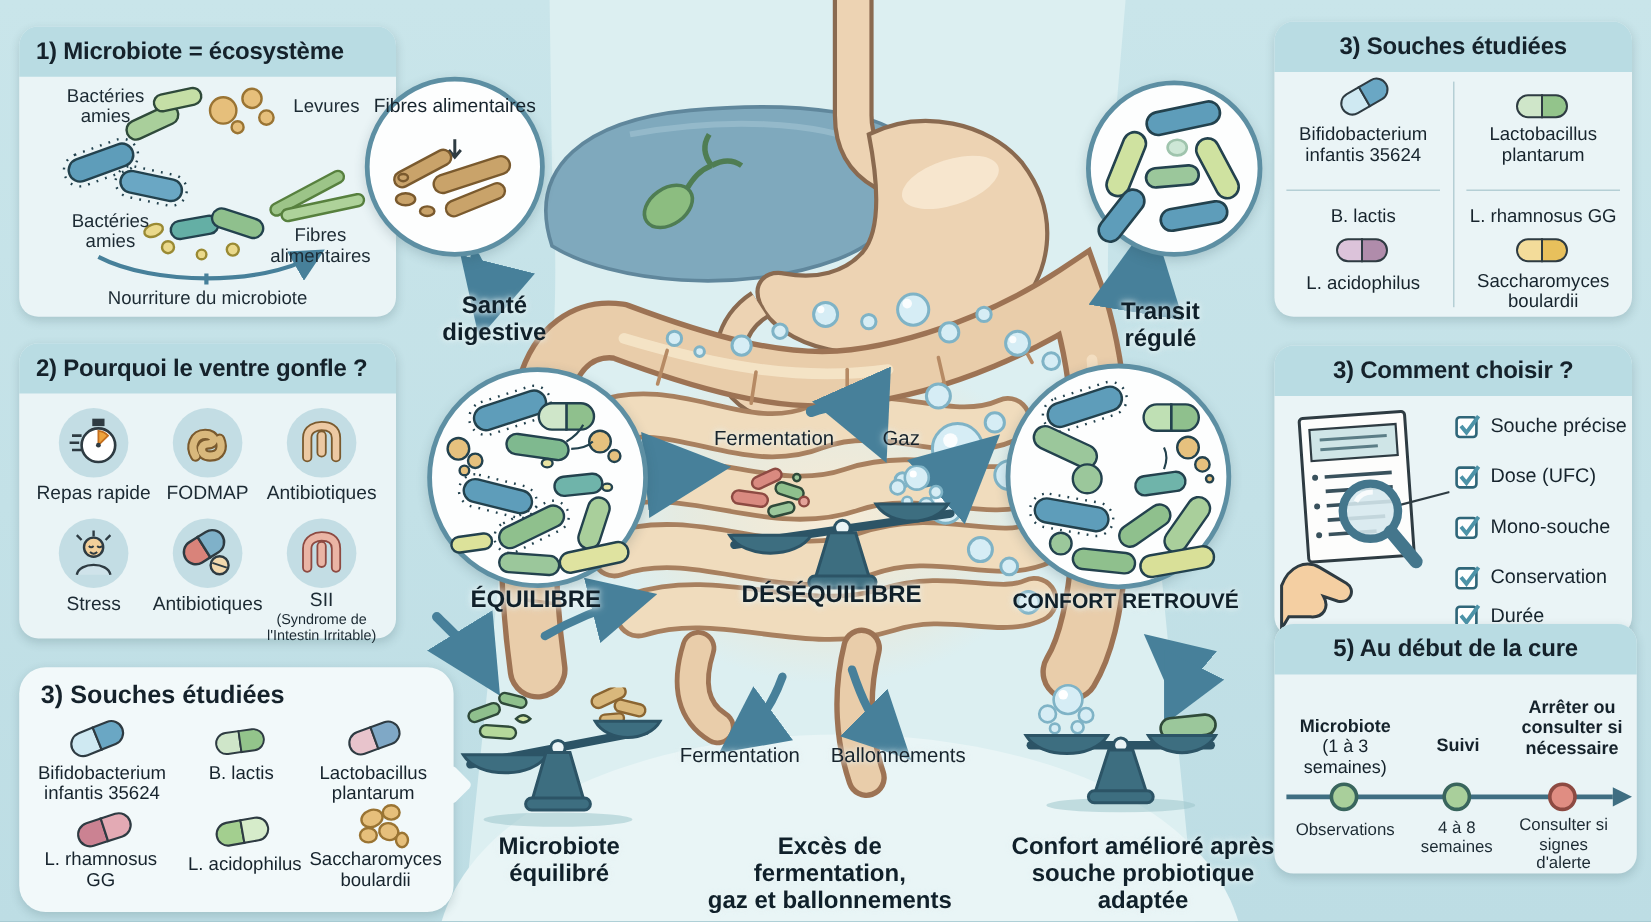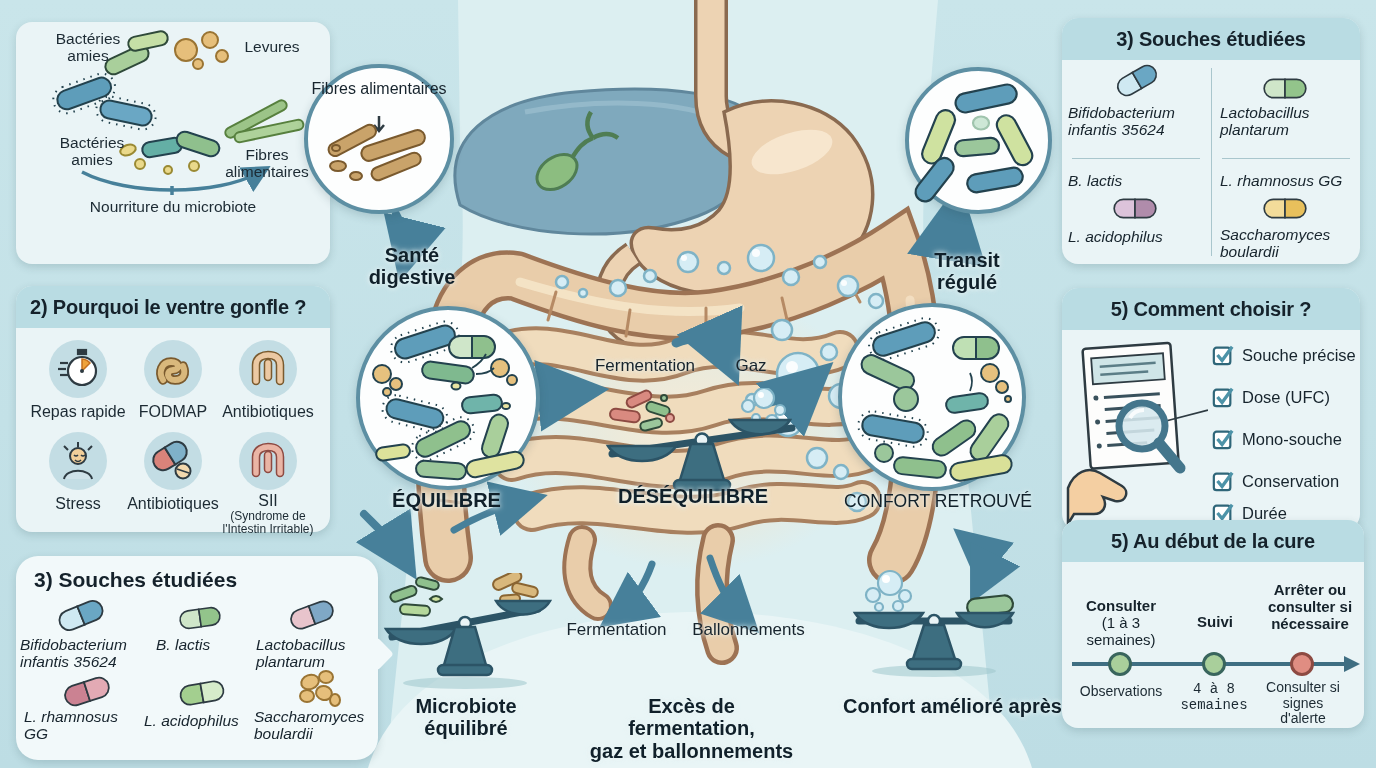--- a/index.html
+++ b/index.html
@@ -25,35 +25,35 @@
   .halo{text-shadow:0 0 4px rgba(234,245,246,.95),0 0 7px rgba(234,245,246,.8);}
   
   .p1lbl{font-size:15.5px;line-height:1.1;color:#1c2a33;text-align:center;}
   
   .iconcirc{width:58px;height:58px;border-radius:50%;background:#c3dde4;
     display:flex;align-items:center;justify-content:center;}
   .p2lbl{font-size:16px;text-align:center;margin-top:5px;color:#1c2a33;}
   .p2sub{font-size:12px;text-align:center;line-height:1.05;color:#1c2a33;}
   .p2cell{position:absolute;width:100px;display:flex;flex-direction:column;align-items:center;}
   
-  .strain{font-style:italic;font-size:15.5px;line-height:1.12;text-align:left;color:#17242d;}
+  .strain{font-size:15.5px;line-height:1.12;text-align:center;color:#17242d;}
   .capswrap{display:flex;justify-content:center;}
   
   .chkrow{position:absolute;display:flex;align-items:center;gap:8px;}
   .chklbl{font-size:16.5px;color:#17242d;}
   
   .p5top{font-size:15px;line-height:1.12;text-align:center;color:#15222b;}
   .p5bot{font-size:14px;line-height:1.12;text-align:center;color:#1c2a33;}
   
   .circle{position:absolute;border-radius:50%;background:#fdfefe;border:4px solid #5d8fa3;
     z-index:6;box-shadow:0 3px 10px rgba(40,70,80,.2);}
   .circ-label{position:absolute;width:100%;text-align:center;font-size:16px;line-height:1.1;
     color:#17242d;top:12px;z-index:2;}
   .center-big{font-size:20px;font-weight:700;color:#10202a;line-height:1.12;}
-  .center-med{font-size:17.5px;font-weight:400;color:#10202a;line-height:1.12;}
+  .center-med{font-size:17.5px;font-weight:700;color:#10202a;line-height:1.12;}
   .center-txt{font-size:17px;color:#17242d;}
   .lab{position:absolute;text-align:center;z-index:7;}
 </style>
 </head>
 <body>
 
 <div class="stage">
 
   <svg class="abs" style="left:320px;top:0;z-index:1" width="760" height="768" viewBox="0 0 760 768">
     <defs>
@@ -282,20 +282,21 @@
   <div class="lab halo center-big" style="left:912px;top:249px;width:110px;">Transit régulé</div>
   <div class="lab halo center-big" style="left:396px;top:695px;width:140px;">Microbiote équilibré</div>
   <div class="lab halo center-txt" style="left:554px;top:620px;width:125px;">Fermentation</div>
   <div class="lab halo center-txt" style="left:676px;top:620px;width:145px;">Ballonnements</div>
   <div class="lab halo center-big" style="left:584px;top:695px;width:215px;">
     <div>Excès de fermentation,</div>
     <div>gaz et ballonnements</div>
   </div>
   <div class="lab halo center-big" style="left:830px;top:695px;width:245px;">
     <div>Confort amélioré après</div>
+    <div>souche probiotique adaptée</div>
   </div>
 
   <svg class="abs" style="left:378px;top:573px;z-index:4" width="175" height="118" viewBox="0 0 175 118">
     <ellipse cx="87" cy="110" rx="62" ry="6" fill="#9fc6cc" opacity=".55"></ellipse>
     <g stroke="#2c5466" stroke-width="2.5" fill="#3d6e80">
       <g stroke="#2f4a3a" stroke-width="2" fill="#8fc08d">
         <rect x="12" y="16" width="27" height="10" rx="5" transform="rotate(-20 25 21)"></rect>
         <rect x="38" y="6" width="23" height="9" rx="4.5" transform="rotate(14 49 10)"></rect>
         <rect x="22" y="32" width="30" height="10" rx="5" transform="rotate(4 37 37)" fill="#b5d89b"></rect>
         <path d="M52,26 q6,-6 12,0 q-6,6 -12,0 Z" fill="#cfe2a0"></path>
@@ -356,20 +357,23 @@
       <path d="M14,56 L164,56" stroke-width="7" stroke-linecap="round" fill="none"></path>
       <path d="M10,48 C22,68 66,68 78,48 Z"></path>
       <path d="M112,48 C123,67 157,67 168,48 Z"></path>
       <circle cx="89" cy="56" r="6" fill="#eaf4f6"></circle>
       <path d="M79,60 L99,60 L110,94 Q89,103 68,94 Z"></path>
       <rect x="62" y="94" width="54" height="10" rx="5"></rect>
     </g>
   </svg>
 
   <section class="panel" style="left:16px;top:22px;width:314px;height:242px;">
+    <div class="panel-h">
+      <span class="t">1) Microbiote = écosystème</span>
+    </div>
     <div class="panel-b" style="height:200px;">
       <svg class="abs" style="left:0;top:0" width="314" height="200" viewBox="0 0 314 200">
         <g stroke="#2f4a3a" stroke-width="2">
           <rect x="88" y="30" width="46" height="16" rx="8" fill="#a9cf9b" transform="rotate(-25 111 38)"></rect>
           <rect x="112" y="12" width="40" height="14" rx="7" fill="#c5dfa6" transform="rotate(-12 132 19)"></rect>
         </g>
         <g stroke="#9a7433" stroke-width="2" fill="#e6bf7b">
           <circle cx="170" cy="28" r="11"></circle>
             <circle cx="194" cy="18" r="8"></circle>
             <circle cx="206" cy="34" r="6"></circle>
@@ -603,21 +607,21 @@
               <path d="M32,4 H46 A11,11 0 0 1 46,26 H32 Z" fill="#e8c05c"></path>
             </g>
           </svg>
       </div>
       <div class="abs strain" style="left:158px;top:166px;width:132px;">Saccharomyces boulardii</div>
     </div>
   </section>
 
   <section class="panel" style="left:1062px;top:288px;width:298px;height:242px;">
     <div class="panel-h" style="justify-content:center">
-      <span class="t">5) Comment choisir ?</span>
+      <span class="t">3) Comment choisir ?</span>
     </div>
     <div class="panel-b" style="height:200px;">
       <svg class="abs" style="left:4px;top:8px" width="142" height="188" viewBox="0 0 142 188">
         <g transform="rotate(-4 60 60)">
           <rect x="20" y="8" width="88" height="120" rx="3" fill="#fdfdfc" stroke="#2e3b42" stroke-width="2.5"></rect>
           <rect x="28" y="18" width="72" height="26" fill="#cfe5e7" stroke="#2e3b42" stroke-width="1.8"></rect>
           <line x1="36" y1="27" x2="92" y2="27" stroke="#5b7d86" stroke-width="2.5"></line>
           <line x1="36" y1="35" x2="84" y2="35" stroke="#5b7d86" stroke-width="2.5"></line>
           <g stroke="#39515c" stroke-width="3">
             <line x1="38" y1="58" x2="94" y2="58"></line>
@@ -674,31 +678,31 @@
       </div>
     </div>
   </section>
 
   <section class="panel" style="left:1062px;top:520px;width:302px;height:208px;">
     <div class="panel-h" style="justify-content:center">
       <span class="t">5) Au début de la cure</span>
     </div>
     <div class="panel-b" style="height:166px;">
       <div class="abs p5top" style="left:4px;top:36px;width:110px;">
-        <div class="b">Consulter</div>
+        <div class="b">Microbiote</div>
         <div>(1 à 3 semaines)</div>
       </div>
       <div class="abs p5top b" style="left:118px;top:52px;width:70px;">Suivi</div>
       <div class="abs p5top b" style="left:198px;top:20px;width:100px;">Arrêter ou consulter si nécessaire</div>
       <svg class="abs" style="left:0;top:88px" width="302" height="28" viewBox="0 0 302 28">
         <line x1="10" y1="14" x2="282" y2="14" stroke="#3f6e82" stroke-width="4"></line>
         <path d="M282,6 L298,14 L282,22 Z" fill="#3f6e82"></path>
         <circle cx="58" cy="14" r="10.5" stroke="#39655d" stroke-width="3" fill="#a9cf9b"></circle>
         <circle cx="152" cy="14" r="10.5" stroke="#39655d" stroke-width="3" fill="#a9cf9b"></circle>
         <circle cx="240" cy="14" r="10.5" stroke="#8d4a42" stroke-width="3" fill="#e08d82"></circle>
       </svg>
       <div class="abs p5bot" style="left:6px;top:122px;width:106px;">Observations</div>
-      <div class="abs p5bot" style="left:118px;top:120px;width:68px;font-family:Liberation Mono, monospace;">4 à 8 semaines</div>
+      <div class="abs p5bot" style="left:118px;top:120px;width:68px;">4 à 8 semaines</div>
       <div class="abs p5bot" style="left:200px;top:118px;width:82px;">Consulter si signes d'alerte</div>
     </div>
   </section>
 
 </div>
 
 </body></html>

